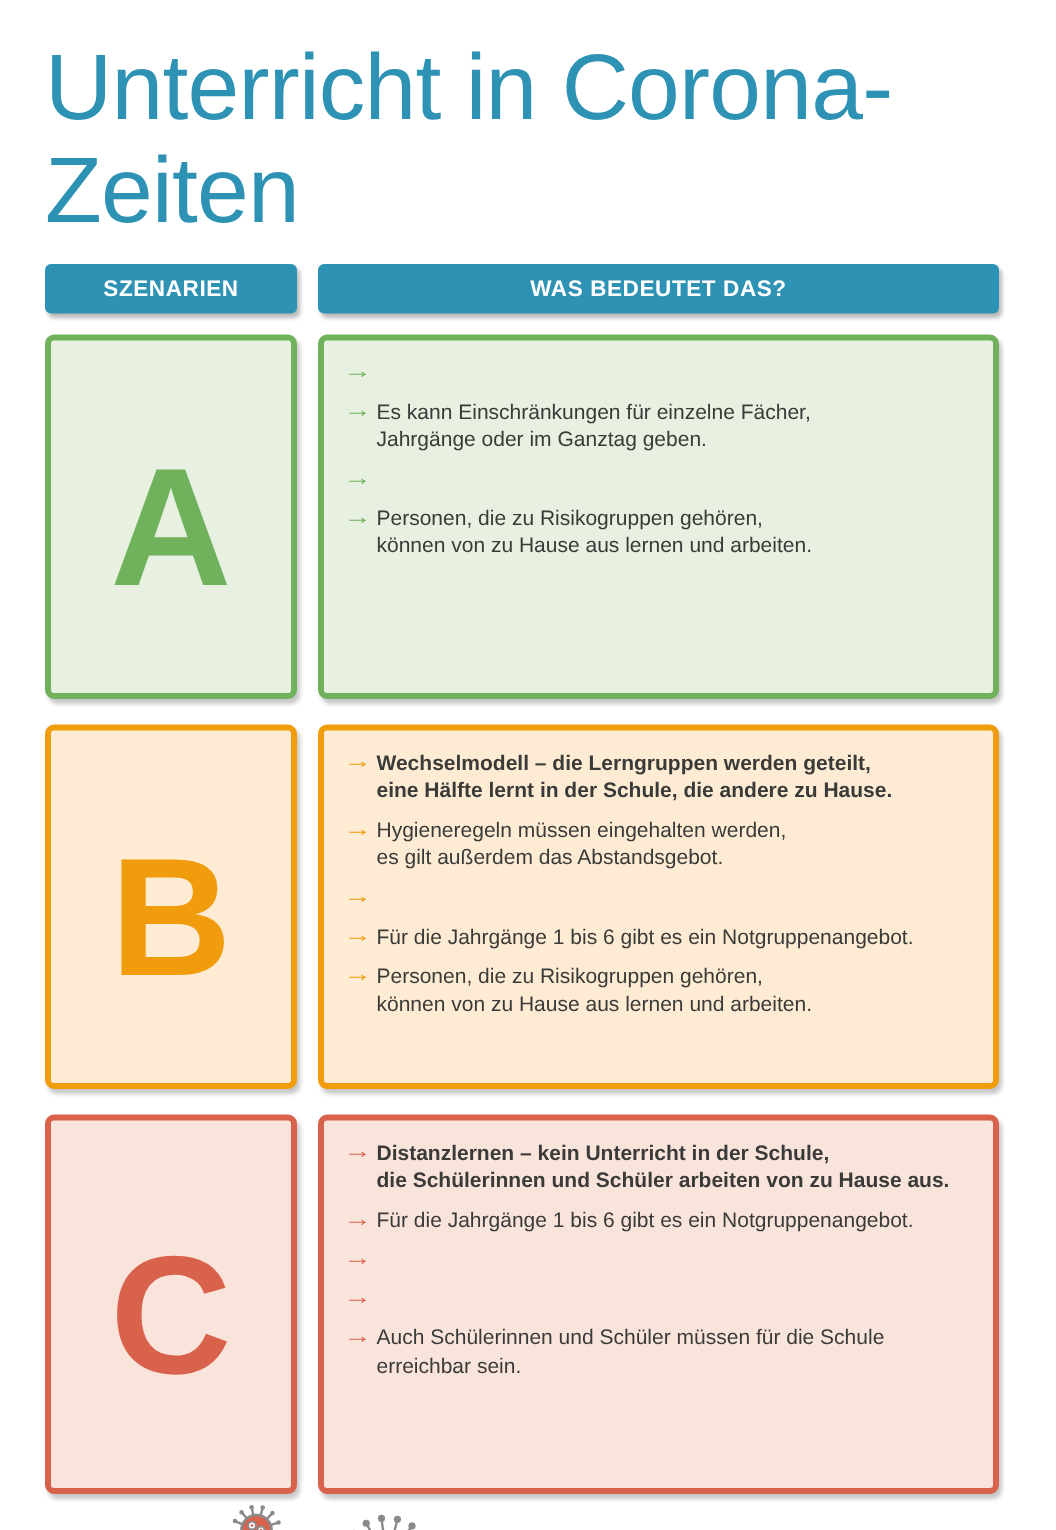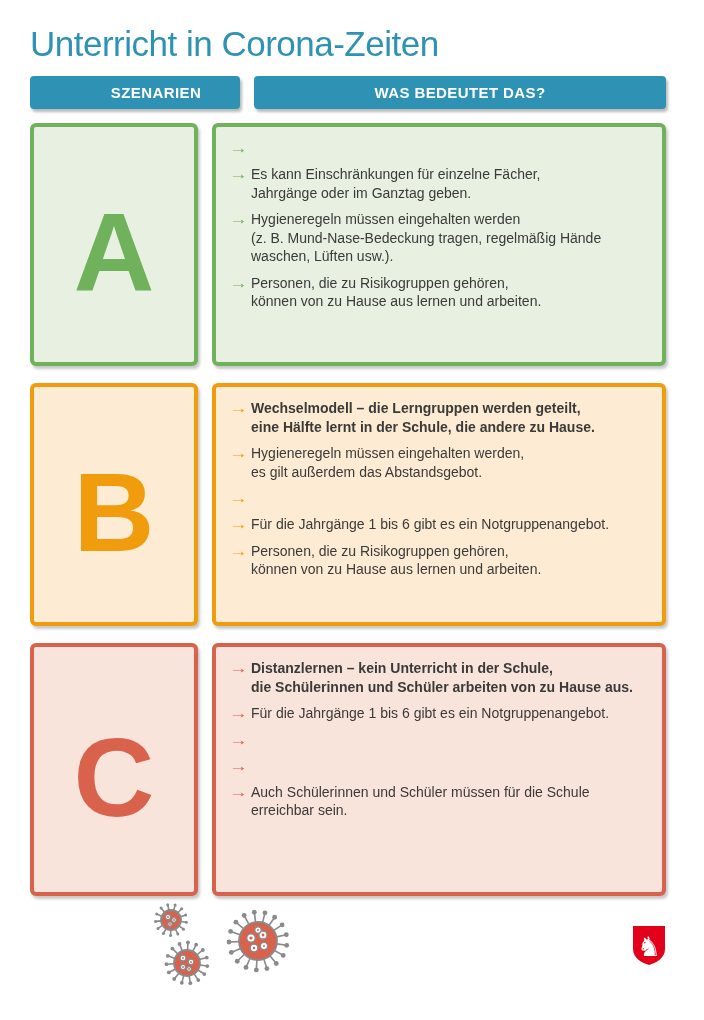--- a/index.html
+++ b/index.html
@@ -3,29 +3,29 @@
 <meta charset="utf-8">
 <style>
   :root{
     --teal:#2e92b4; --text:#3a3a39; --logo-red:#e2001a;
   }
   html,body{margin:0;padding:0;background:#fff;}
   body{width:704px;height:1020px;overflow:hidden;
        font-family:"Liberation Sans",sans-serif;color:var(--text);}
   .page{box-sizing:border-box;width:704px;height:1020px;padding:24px 38px 0 30px;}
 
-  .title{margin:0;font-size:35px;font-weight:400;letter-spacing:-0.5px;
+  .title{margin:0;font-size:62px;font-weight:400;letter-spacing:-0.5px;
          line-height:1.12;color:var(--teal);}
 
   .colheads{display:flex;gap:14px;margin-top:13px;}
   .colhead{height:33px;background:var(--teal);color:#fff;font-weight:700;
            font-size:15px;letter-spacing:.4px;display:flex;align-items:center;
            justify-content:center;border-radius:4px;
            box-shadow:2px 3px 3px rgba(0,0,0,.28);}
-  .colhead.left{width:168px;flex:none;padding-left:42px;}
+  .colhead.left{width:168px;flex:none;}
   .colhead.right{flex:1;}
 
   .scenario-row{display:flex;gap:14px;margin-top:17px;}
   #scenarios .scenario-row:first-child{margin-top:14px;}
   .row-a,.row-b{height:243px;}
   .row-c{height:253px;}
 
   .letter-box{flex:none;box-sizing:border-box;width:168px;
               border:4px solid var(--accent);background:var(--bg);
               border-radius:6px;display:flex;align-items:center;justify-content:center;
@@ -66,21 +66,20 @@
         <div class="content-box">
           <div class="item bold">
             <span class="arrow">→</span>
           </div>
           <div class="item">
             <span class="arrow">→</span>
             <span class="item-text">Es kann Einschränkungen für einzelne Fächer,<br>Jahrgänge oder im Ganztag geben.</span>
           </div>
           <div class="item">
             <span class="arrow">→</span>
-            <span class="item-text">Hygieneregeln müssen eingehalten werden<br>(z. B. Mund-Nase-Bedeckung tragen, regelmäßig Hände<br>waschen, Lüften usw.).</span>
           </div>
           <div class="item">
             <span class="arrow">→</span>
             <span class="item-text">Personen, die zu Risikogruppen gehören,<br>können von zu Hause aus lernen und arbeiten.</span>
           </div>
         </div>
       </div>
       <div class="scenario-row row-b" style="--accent: #f09c0d; --bg: #fdecd3;">
         <div class="letter-box">
           <span class="letter">B</span>

